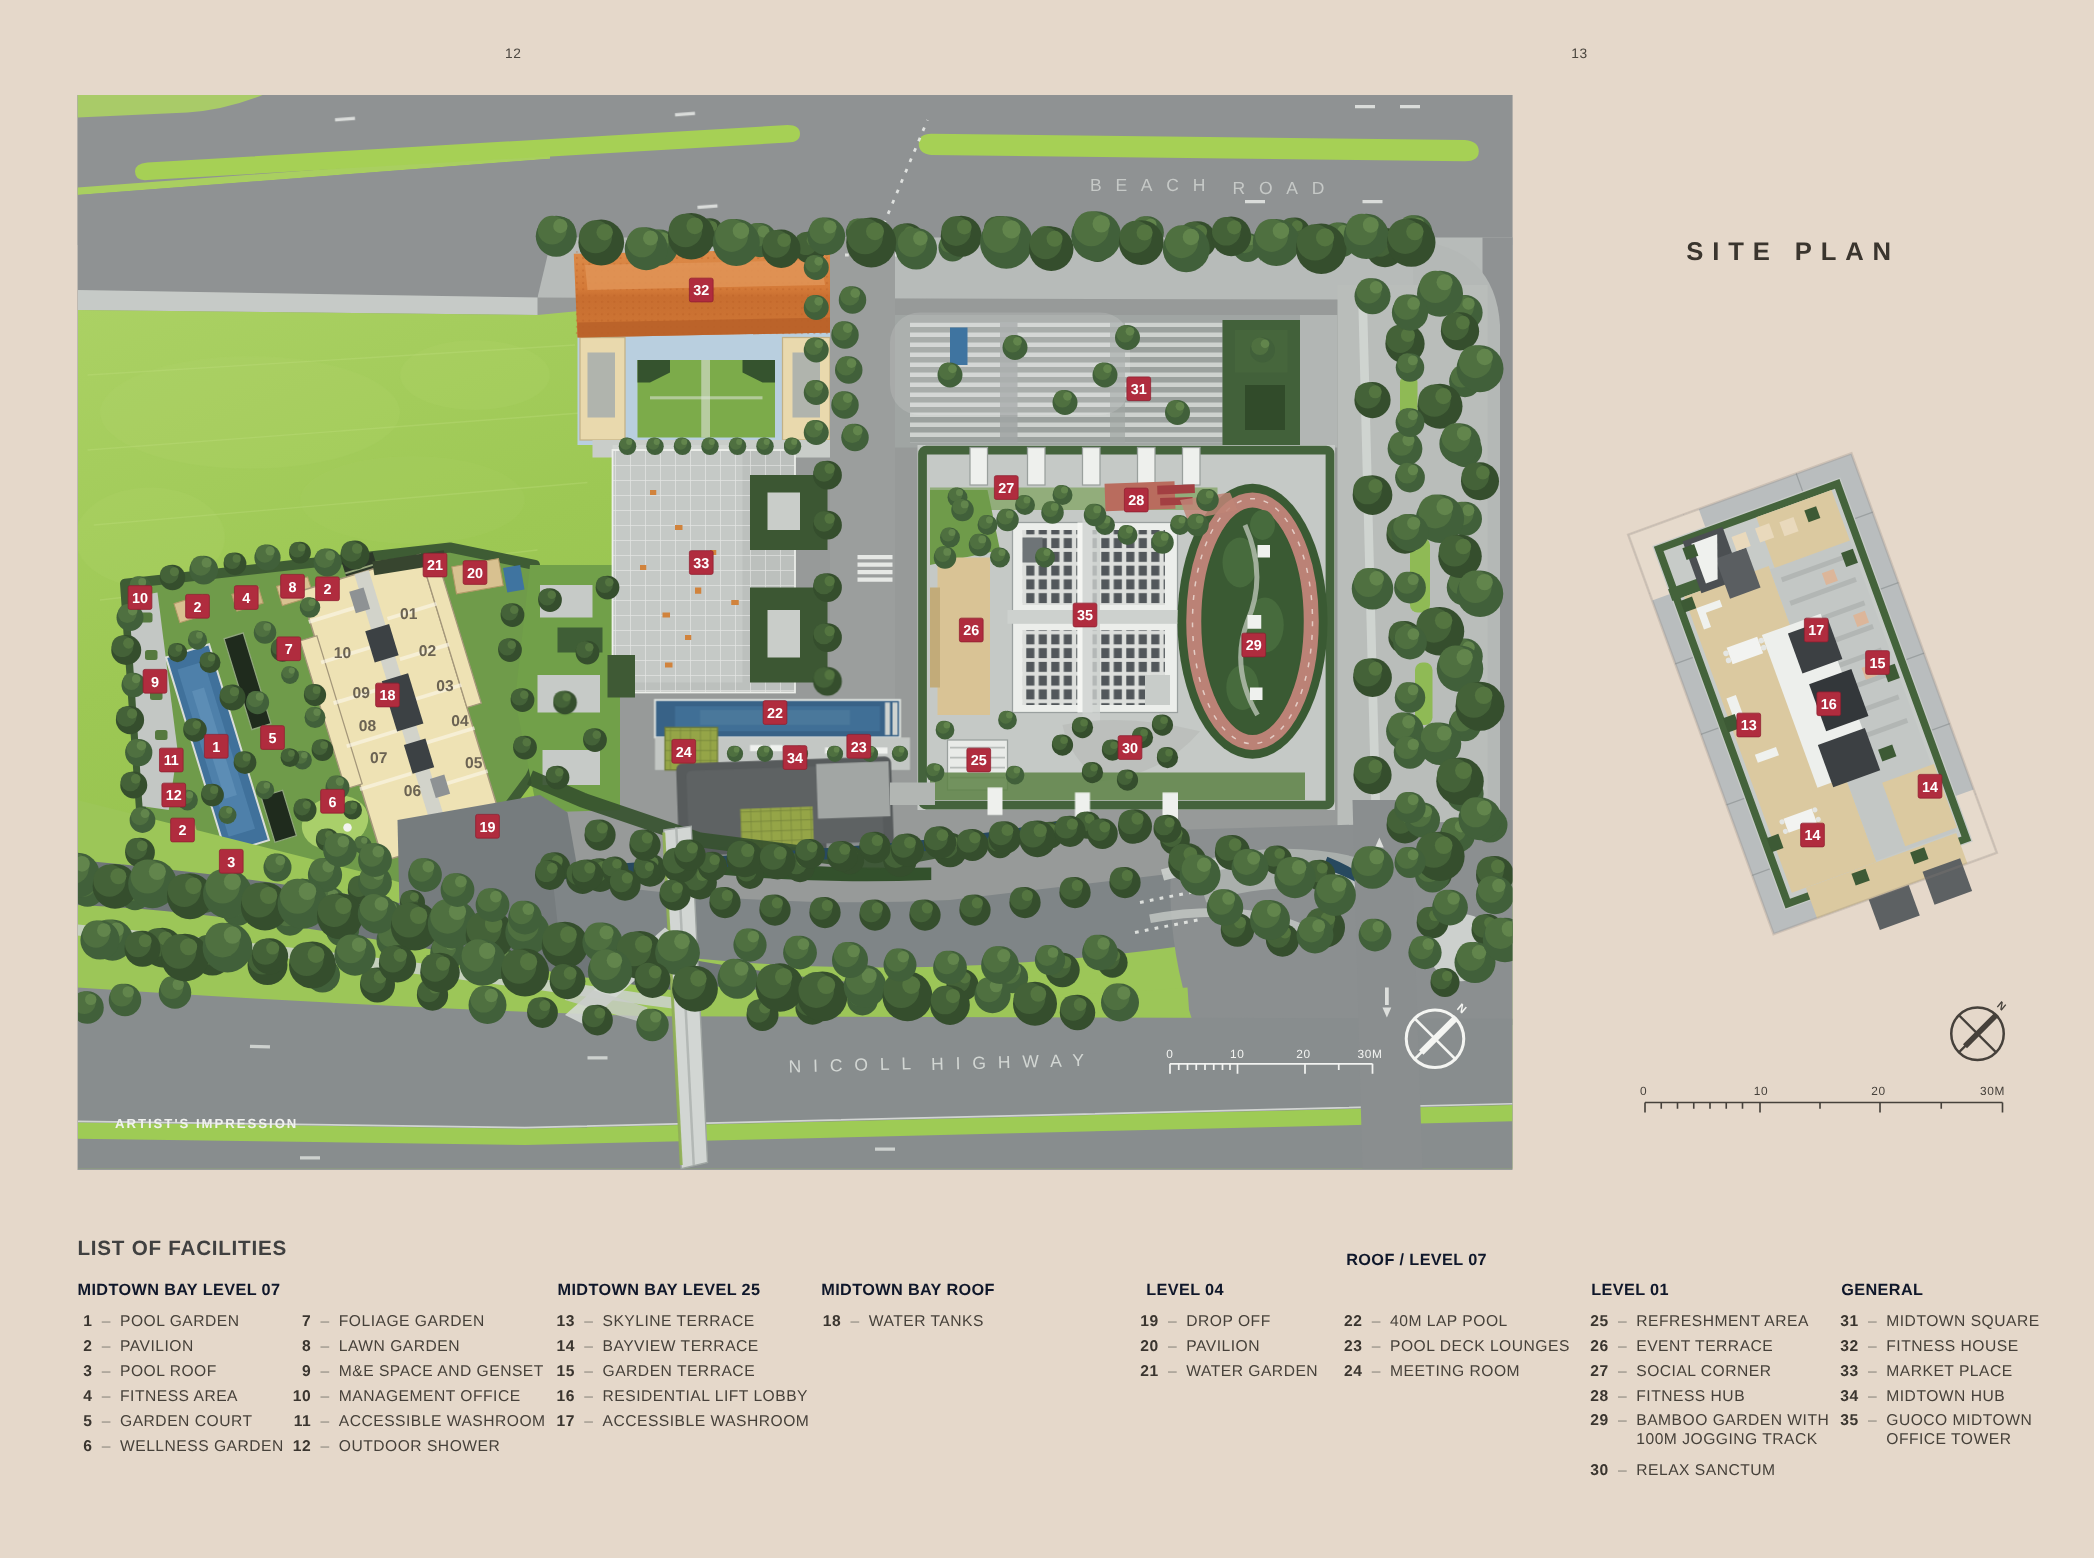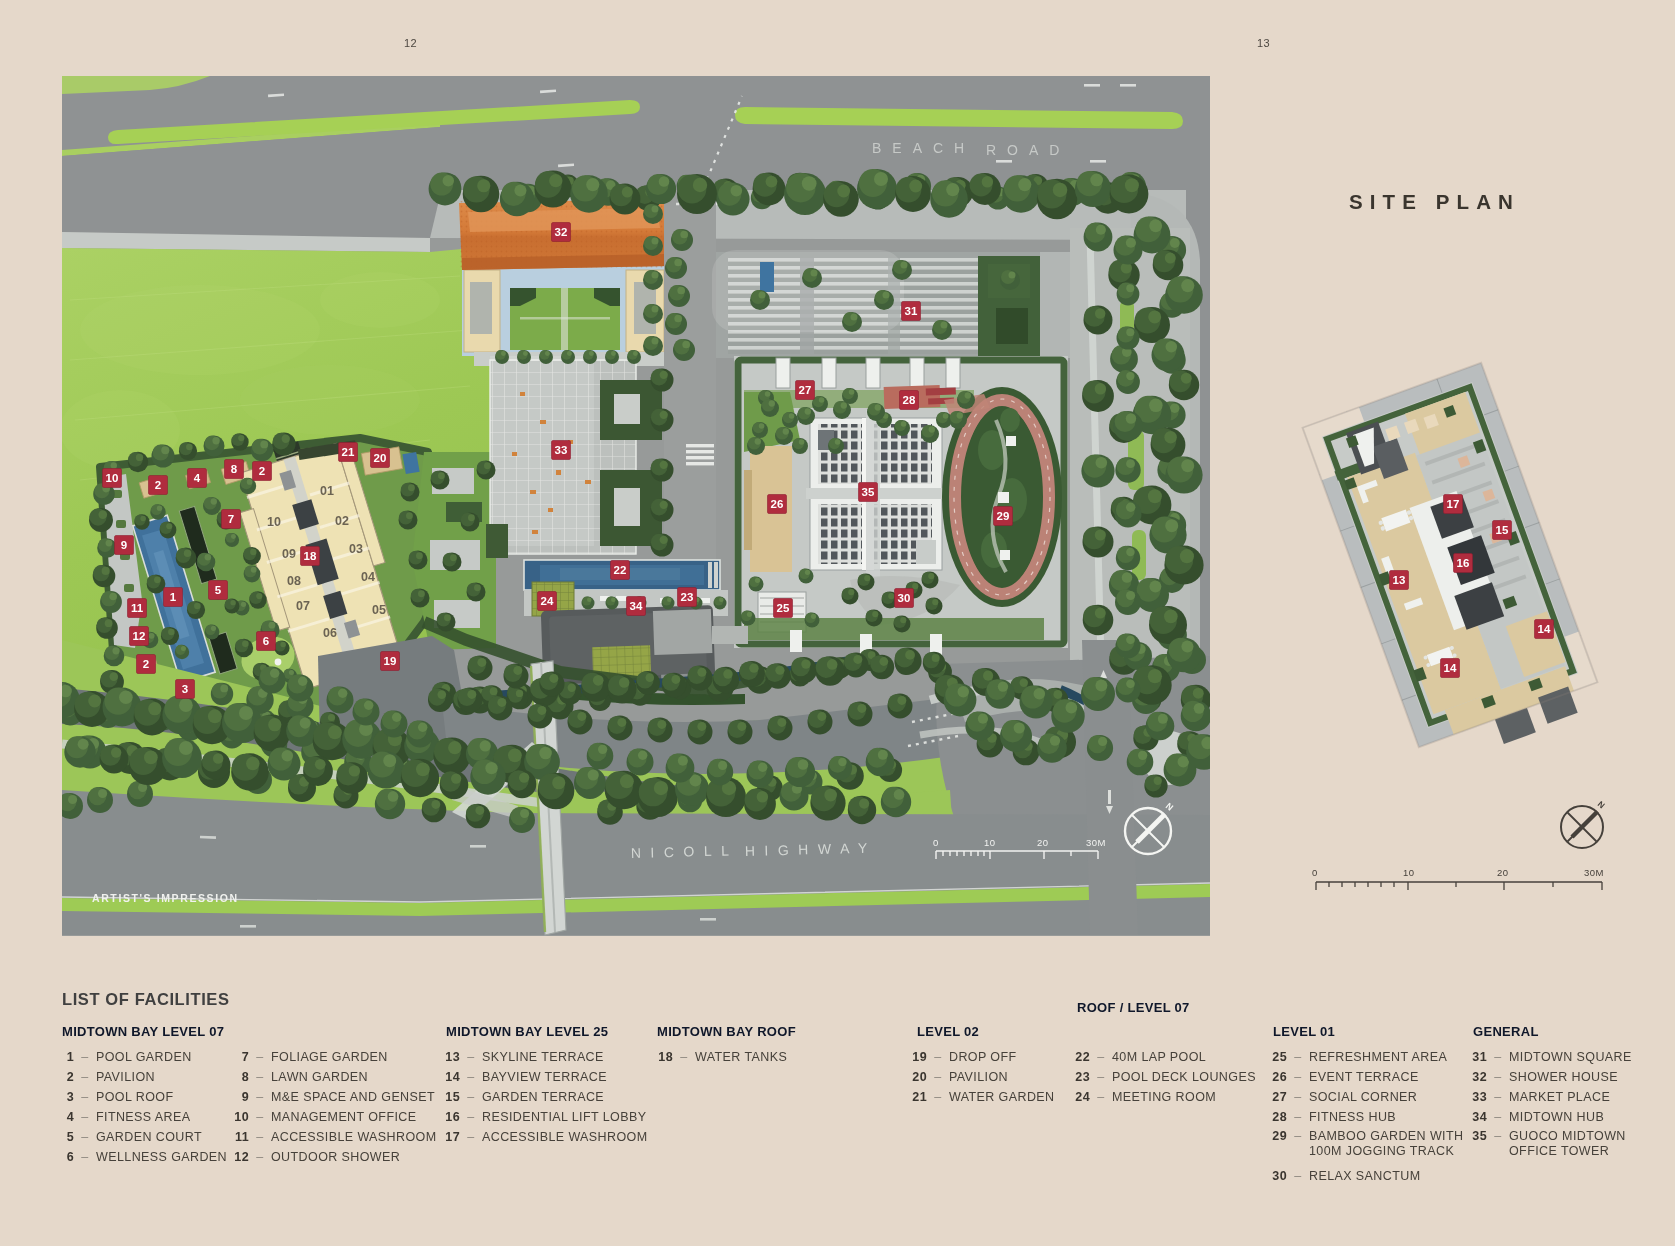--- a/index.html
+++ b/index.html
@@ -56,21 +56,21 @@
 <div class="row"><span class="n">16</span><span class="d">–</span><span class="t">RESIDENTIAL LIFT LOBBY</span></div>
 <div class="row"><span class="n">17</span><span class="d">–</span><span class="t">ACCESSIBLE WASHROOM</span></div>
 </div>
 
 <div class="hdr" style="left:657px;top:1024px">MIDTOWN BAY ROOF</div>
 
 <div class="lst" style="left:649px;top:1047px">
 <div class="row"><span class="n">18</span><span class="d">–</span><span class="t">WATER TANKS</span></div>
 </div>
 
-<div class="hdr" style="left:917px;top:1024px">LEVEL 02</div>
+<div class="hdr" style="left:917px;top:1024px">LEVEL 04</div>
 
 <div class="lst" style="left:903px;top:1047px">
 <div class="row"><span class="n">19</span><span class="d">–</span><span class="t">DROP OFF</span></div>
 <div class="row"><span class="n">20</span><span class="d">–</span><span class="t">PAVILION</span></div>
 <div class="row"><span class="n">21</span><span class="d">–</span><span class="t">WATER GARDEN</span></div>
 </div>
 
 <div class="hdr" style="left:1077px;top:1000px">ROOF / LEVEL 07</div>
 
 <div class="lst" style="left:1066px;top:1047px">
@@ -87,21 +87,21 @@
 <div class="row"><span class="n">27</span><span class="d">–</span><span class="t">SOCIAL CORNER</span></div>
 <div class="row"><span class="n">28</span><span class="d">–</span><span class="t">FITNESS HUB</span></div>
 <div class="row r2"><span class="n">29</span><span class="d">–</span><span class="t">BAMBOO GARDEN WITH<br>100M JOGGING TRACK</span></div>
 <div class="row"><span class="n">30</span><span class="d">–</span><span class="t">RELAX SANCTUM</span></div>
 </div>
 
 <div class="hdr" style="left:1473px;top:1024px">GENERAL</div>
 
 <div class="lst" style="left:1463px;top:1047px">
 <div class="row"><span class="n">31</span><span class="d">–</span><span class="t">MIDTOWN SQUARE</span></div>
-<div class="row"><span class="n">32</span><span class="d">–</span><span class="t">SHOWER HOUSE</span></div>
+<div class="row"><span class="n">32</span><span class="d">–</span><span class="t">FITNESS HOUSE</span></div>
 <div class="row"><span class="n">33</span><span class="d">–</span><span class="t">MARKET PLACE</span></div>
 <div class="row"><span class="n">34</span><span class="d">–</span><span class="t">MIDTOWN HUB</span></div>
 <div class="row r2"><span class="n">35</span><span class="d">–</span><span class="t">GUOCO MIDTOWN<br>OFFICE TOWER</span></div>
 </div>
 
 <svg class="abs" style="left:0;top:0" width="1675" height="1246" viewBox="0 0 1675 1246">
 <defs>
 <linearGradient id="lawn" x1="0" y1="0" x2="0.3" y2="1">
 <stop offset="0" stop-color="#abd164"></stop>
         <stop offset="0.5" stop-color="#9dc854"></stop>

